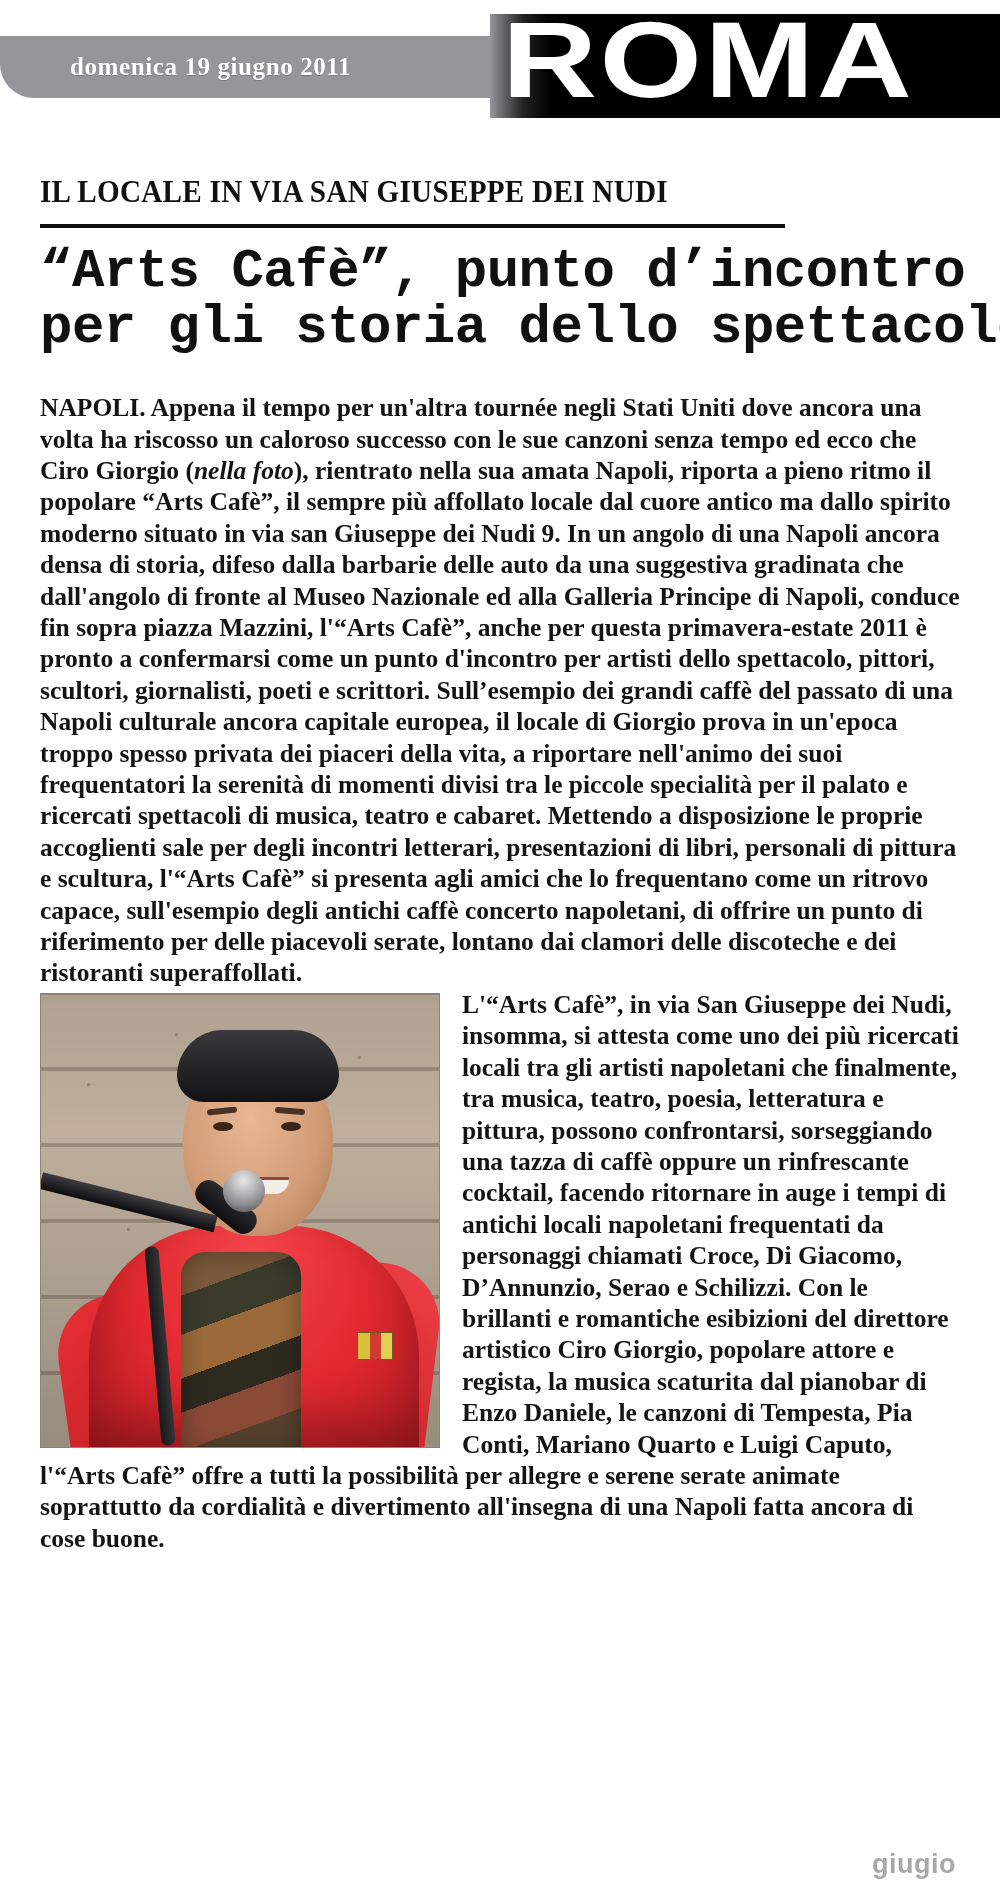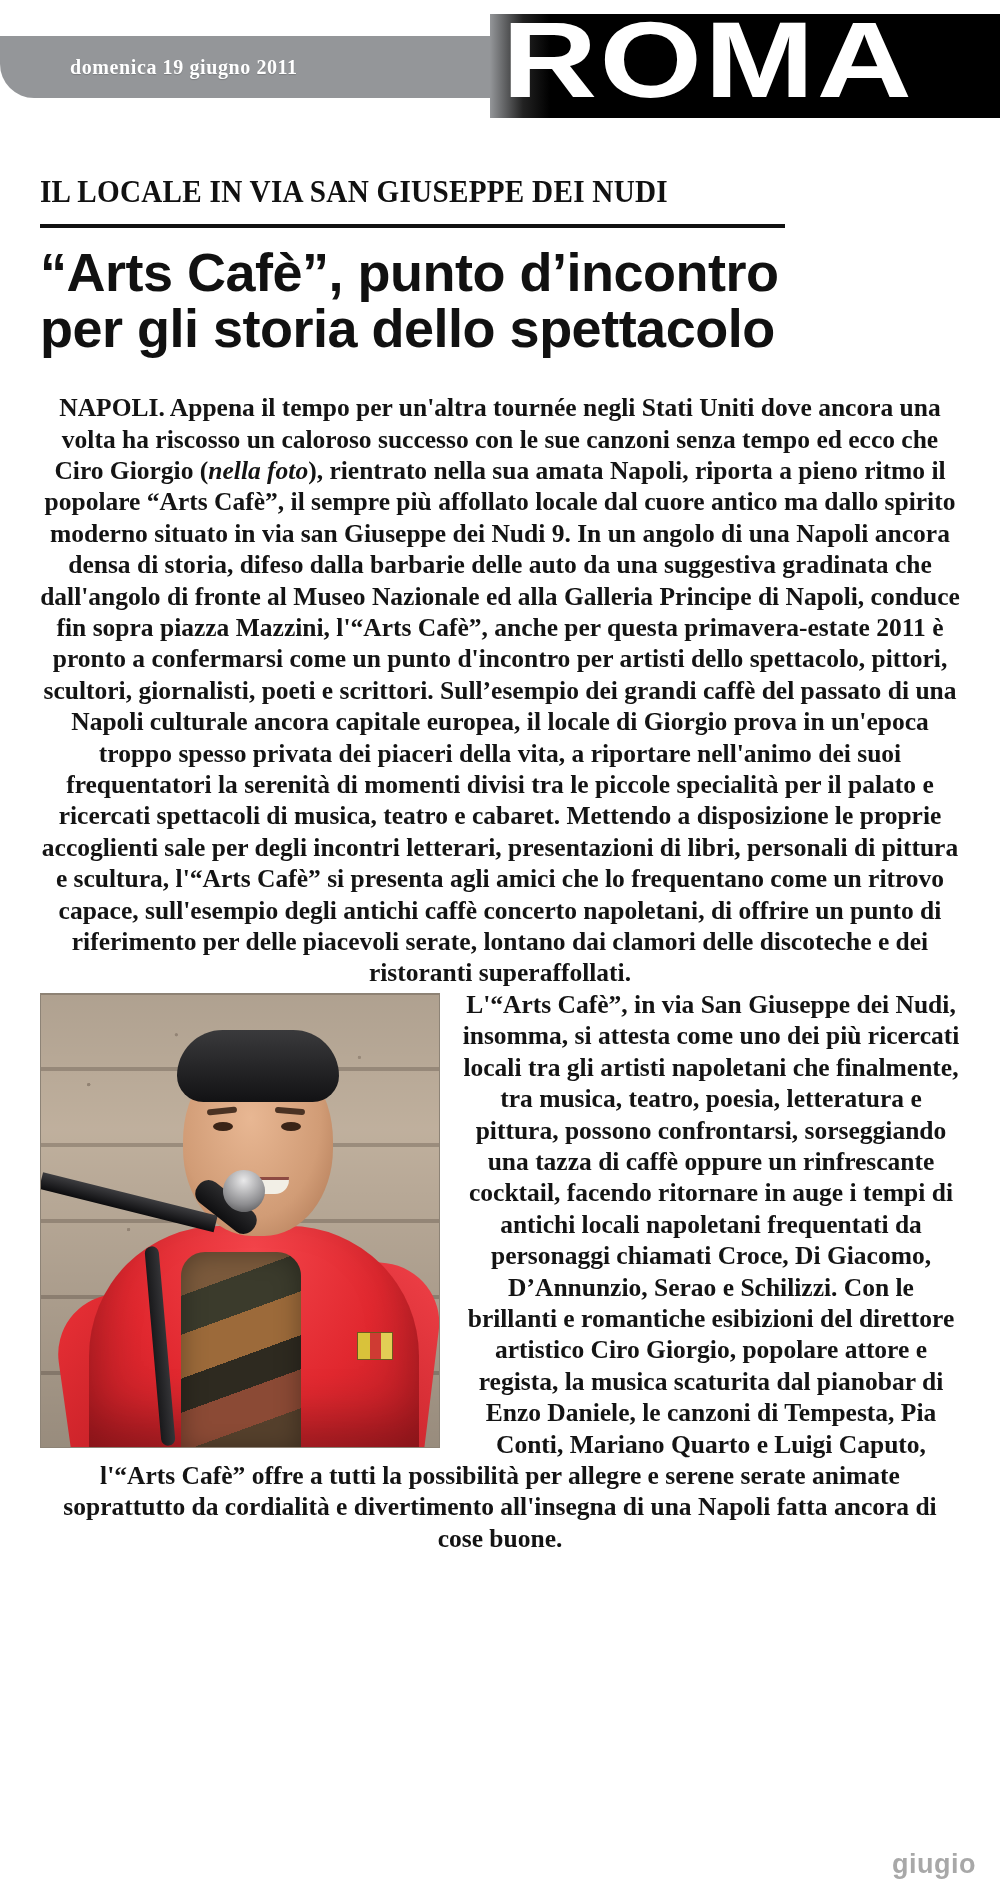--- a/index.html
+++ b/index.html
@@ -29,21 +29,21 @@
     width: 530px;
     height: 62px;
     background: #949699;
     border-bottom-left-radius: 34px;
     display: flex;
     align-items: center;
   }
   .date-banner-text {
     color: #ffffff;
     font-family: "Liberation Serif", "DejaVu Serif", serif;
-    font-size: 20px;
+    font-size: 25px;
     font-weight: 700;
     letter-spacing: 0.6px;
     padding-left: 70px;
     white-space: nowrap;
     text-shadow: 0 1px 1px rgba(0,0,0,0.18);
   }
   .masthead-logo {
     position: absolute;
     left: 490px;
     top: -22px;
@@ -88,37 +88,37 @@
     transform-origin: left center;
     white-space: nowrap;
   }
   .rule {
     height: 4px;
     background: #111111;
     margin-top: 14px;
     width: 745px;
   }
   .headline {
-    font-family: Liberation Sans, sans-serif;
+    font-family: Liberation Mono, monospace;
     font-weight: 700;
     font-size: 54px;
     line-height: 56px;
     color: #111111;
     margin-top: 16px;
     letter-spacing: -0.5px;
   }
   .headline .hl-line { display: block; white-space: nowrap; }
 
   
   .body-wrap {
     margin-top: 18px;
     font-size: 25.5px;
     line-height: 31.4px;
     font-weight: 700;
-    text-align: center;
+    text-align: left;
     color: #141414;
     position: relative;
   }
   .body-wrap p { margin: 0; }
   .body-wrap em { font-style: italic; font-weight: 700; }
 
   .photo {
     float: left;
     width: 400px;
     height: 455px;
@@ -262,21 +262,21 @@
   .photo-pin {
     position: absolute;
     right: 46px; top: 338px;
     width: 34px; height: 26px;
     background: linear-gradient(90deg, #d9c23a 0 34%, #cf3b33 34% 68%, #e2ce55 68% 100%);
     border: 1px solid #6d5b1e;
   }
 
   .signature {
     position: absolute;
-    right: 24px;
+    right: 44px;
     bottom: 22px;
     font-family: "Liberation Sans", "DejaVu Sans", sans-serif;
     font-size: 27px;
     font-weight: 700;
     color: #a8a8a8;
     letter-spacing: 0.5px;
   }
 </style>
 </head>
 <body>

